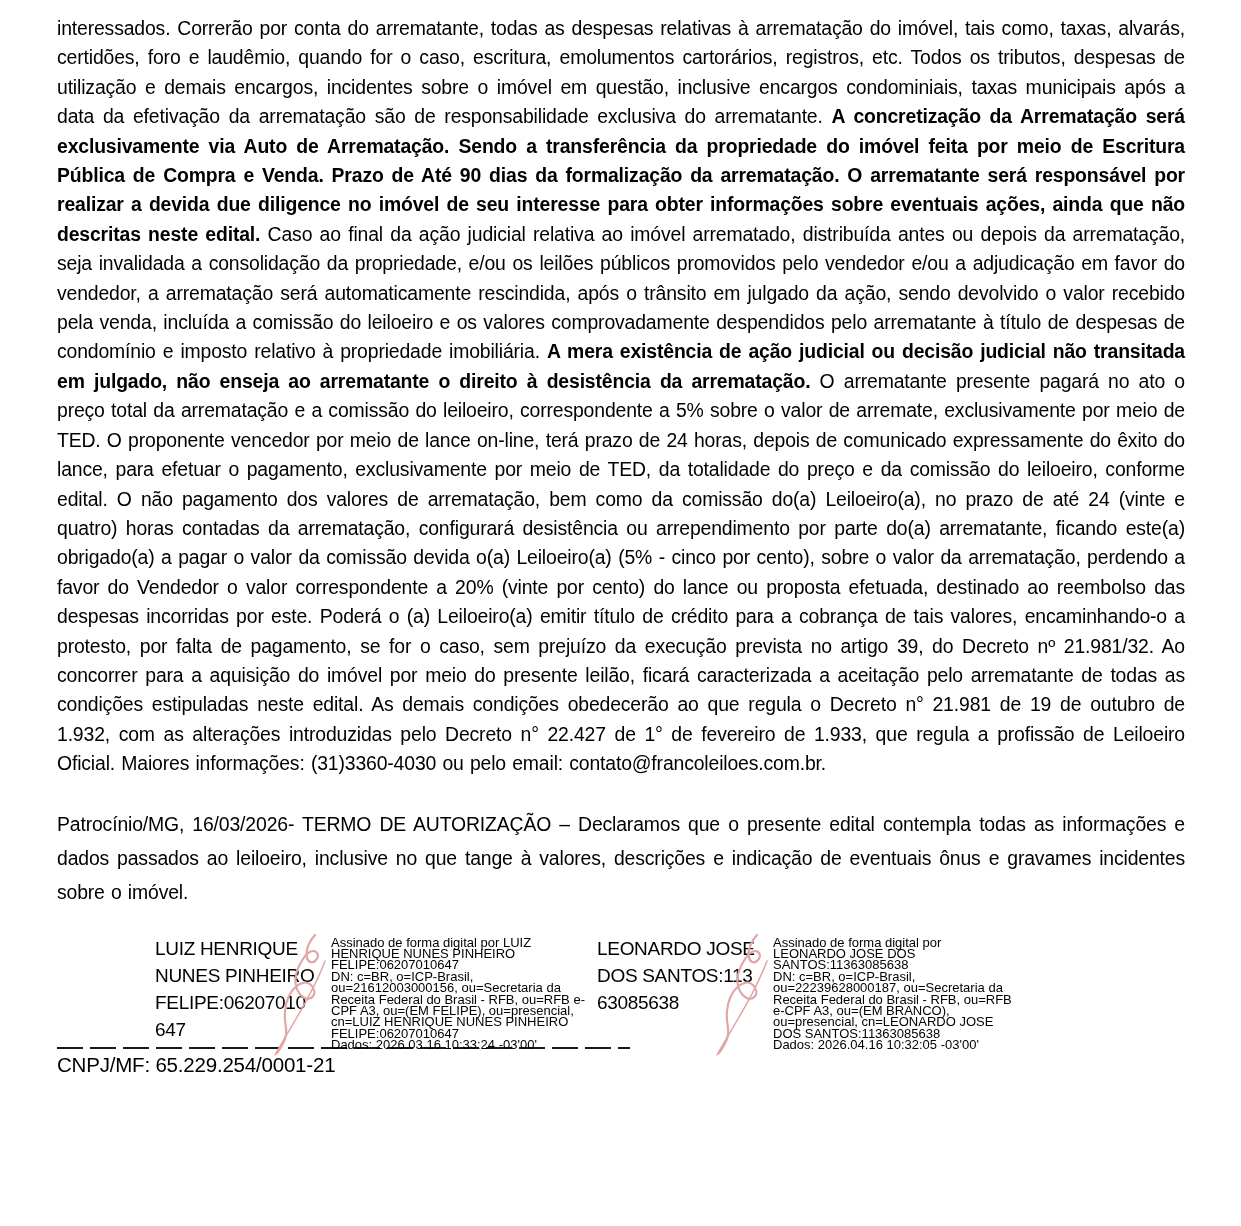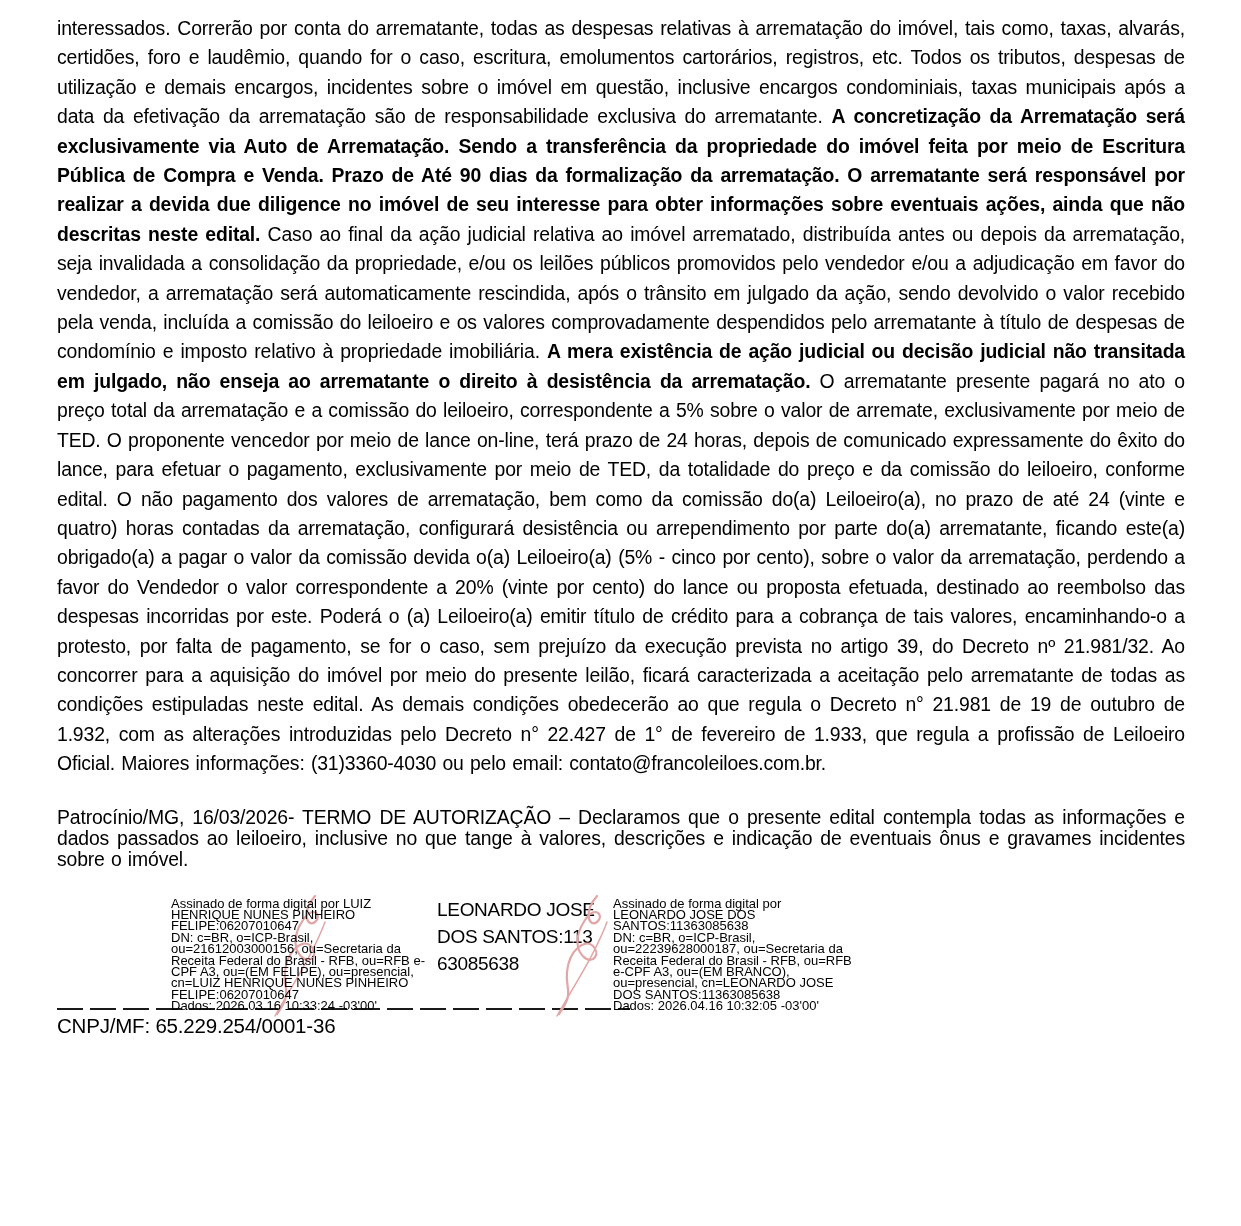--- a/index.html
+++ b/index.html
@@ -22,21 +22,21 @@
     font-size: 19.4px;
     line-height: 29.4px;
     text-align: justify;
     letter-spacing: -0.15px;
     word-spacing: 1px;
   }
   .body-paragraph .bold { font-weight: bold; }
   .para-2 {
     margin-top: 28px;
     font-size: 19.4px;
-    line-height: 21px;
+    line-height: 34px;
     text-align: justify;
     letter-spacing: -0.15px;
     word-spacing: 1px;
   }
   
   .signatures {
     margin-top: 26px;
     height: 118px;
     display: flex;
     align-items: flex-start;
@@ -98,20 +98,21 @@
 
 <div class="page">
 
   <div class="body-paragraph"><span>interessados. Correrão por conta do arrematante, todas as despesas relativas à arrematação do imóvel, tais como, taxas, alvarás, certidões, foro e laudêmio, quando for o caso, escritura, emolumentos cartorários, registros, etc. Todos os tributos, despesas de utilização e demais encargos, incidentes sobre o imóvel em questão, inclusive encargos condominiais, taxas municipais após a data da efetivação da arrematação são de responsabilidade exclusiva do arrematante. </span><span class="bold">A concretização da Arrematação será exclusivamente via Auto de Arrematação. Sendo a transferência da propriedade do imóvel feita por meio de Escritura Pública de Compra e Venda.  Prazo de Até 90 dias da formalização da arrematação.  O arrematante será responsável por realizar a devida due diligence no imóvel de seu interesse para obter informações sobre eventuais ações, ainda que não descritas neste edital. </span><span>Caso ao final da ação judicial relativa ao imóvel arrematado, distribuída antes ou depois da arrematação, seja invalidada a consolidação da propriedade, e/ou os leilões públicos promovidos pelo vendedor e/ou a adjudicação em favor do vendedor, a arrematação será automaticamente rescindida, após o trânsito em julgado da ação, sendo devolvido o valor recebido pela venda, incluída a comissão do leiloeiro e os valores comprovadamente despendidos pelo arrematante à título de despesas de condomínio e imposto relativo à propriedade imobiliária. </span><span class="bold">A mera existência de ação judicial ou decisão judicial não transitada em julgado, não enseja ao arrematante o direito à desistência da arrematação. </span><span>O arrematante presente pagará no ato o preço total da arrematação e a comissão do leiloeiro, correspondente a 5% sobre o valor de arremate, exclusivamente por meio de TED.  O proponente vencedor por meio de lance on-line, terá prazo de 24 horas, depois de comunicado expressamente do êxito do lance, para efetuar o pagamento, exclusivamente por meio de TED, da totalidade do preço e da comissão do leiloeiro, conforme edital. O não pagamento dos valores de arrematação, bem como da comissão do(a) Leiloeiro(a), no prazo de até 24 (vinte e quatro) horas contadas da arrematação, configurará desistência ou arrependimento por parte do(a) arrematante, ficando este(a) obrigado(a) a pagar o valor da comissão devida o(a) Leiloeiro(a) (5% - cinco por cento), sobre o valor da arrematação, perdendo a favor do Vendedor o valor correspondente a 20% (vinte por cento) do lance ou proposta efetuada, destinado ao reembolso das despesas incorridas por este. Poderá o (a) Leiloeiro(a) emitir título de crédito para a cobrança de tais valores, encaminhando-o a protesto, por falta de pagamento, se for o caso, sem prejuízo da execução prevista no artigo 39, do Decreto nº 21.981/32. Ao concorrer para a aquisição do imóvel por meio do presente leilão, ficará caracterizada a aceitação pelo arrematante de todas as condições estipuladas neste edital. As demais condições obedecerão ao que regula o Decreto n° 21.981 de 19 de outubro de 1.932, com as alterações introduzidas pelo Decreto n° 22.427 de 1° de fevereiro de 1.933, que regula a profissão de Leiloeiro Oficial. Maiores informações: (31)3360-4030 ou pelo email: contato@francoleiloes.com.br.</span></div>
 
   <div class="para-2">Patrocínio/MG, 16/03/2026- TERMO DE AUTORIZAÇÃO – Declaramos que o presente edital contempla todas as informações e dados passados ao leiloeiro, inclusive no que tange à valores, descrições e indicação de eventuais ônus e gravames incidentes sobre o imóvel.</div>
 
   <div class="signatures">
 
     <div class="sig-block left">
+      <div class="sig-name">LUIZ HENRIQUE NUNES PINHEIRO FELIPE:06207010647</div>
       <svg class="flourish" viewBox="0 0 70 126" aria-hidden="true">
         <path d="M48 4 C34 20 40 36 48 30 C56 24 46 12 36 28 C24 46 28 60 36 66 C44 72 52 62 44 54 C36 46 20 58 18 80 C16 98 26 100 10 122" fill="none" stroke="#e2a6a6" stroke-width="2.2" stroke-linecap="round"></path>
         <path d="M58 30 C46 62 26 92 8 124" fill="none" stroke="#e2a6a6" stroke-width="1.5" stroke-linecap="round"></path>
       </svg>
       <div class="sig-details">
           <div>Assinado de forma digital por LUIZ</div>
           <div>HENRIQUE NUNES PINHEIRO</div>
           <div>FELIPE:06207010647</div>
           <div>DN: c=BR, o=ICP-Brasil,</div>
           <div>ou=21612003000156, ou=Secretaria da</div>
@@ -141,15 +142,15 @@
           <div>DOS SANTOS:11363085638</div>
           <div>Dados: 2026.04.16 10:32:05 -03'00'</div>
         </div>
     </div>
 
   </div>
 
   <div class="sig-separator"></div>
 
 
-  <div class="footer-cnpj">CNPJ/MF: 65.229.254/0001-36</div>
+  <div class="footer-cnpj">CNPJ/MF: 65.229.254/0001-21</div>
 
 </div>
 
 </body></html>

